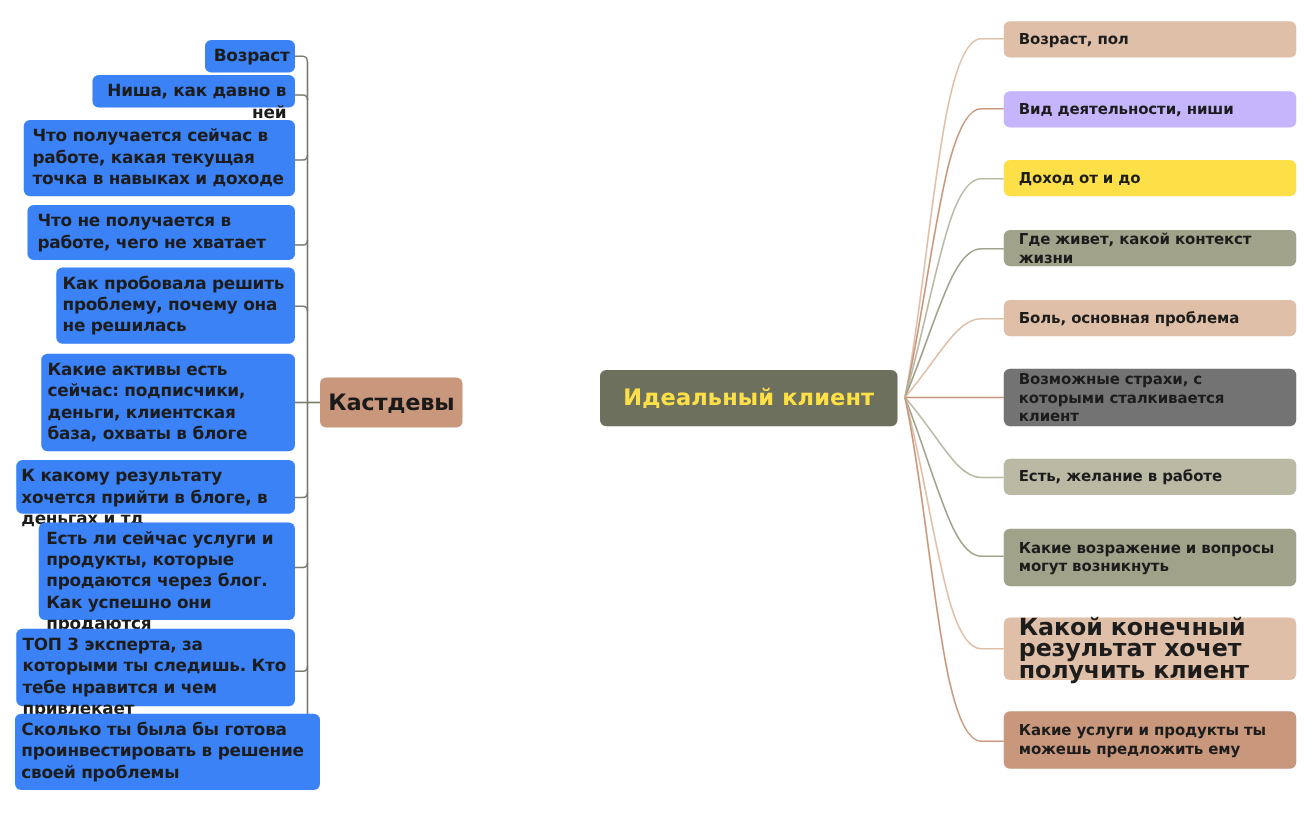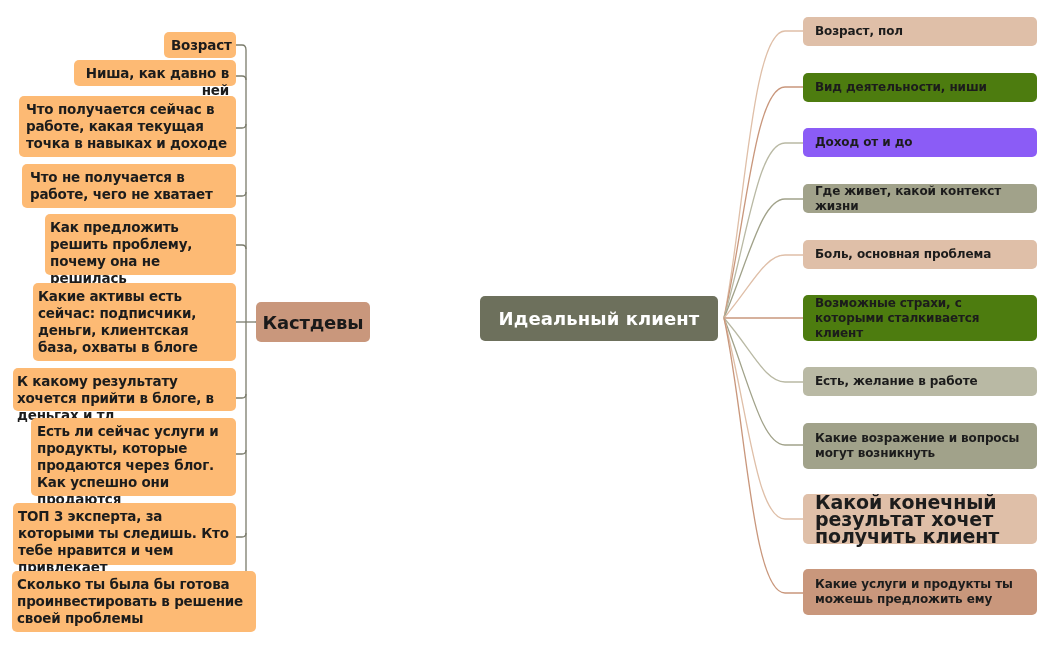--- a/index.html
+++ b/index.html
@@ -3,31 +3,31 @@
   <meta charset="utf-8">
   <style>
     html, body { margin: 0; padding: 0; }
     body {
       width: 1050px; height: 650px; background: #ffffff; position: relative; overflow: hidden;
       font-family: "DejaVu Sans", "Liberation Sans", sans-serif;
       color: #1c1c1c;
     }
     .node { position: absolute; box-sizing: border-box; border-radius: 5px; }
     .left-node {
-      background: #fdba74; font-weight: bold; font-size: 13.5px; line-height: 17px;
+      background: #3b82f6; font-weight: bold; font-size: 13.5px; line-height: 17px;
       padding: 5px 7px 4px 7px; letter-spacing: -0.2px;
     }
     .left-node.right-align { text-align: right; }
     .right-node {
       font-size: 12px; line-height: 15px; font-weight: bold; padding: 0 12px;
       display: flex; align-items: center; letter-spacing: -0.1px;
     }
     .right-node.big { font-size: 19px; line-height: 17px; }
     .center-node {
-      background: #6d705c; color: #ffffff; font-weight: bold; font-size: 18px;
+      background: #6d705c; color: #fde047; font-weight: bold; font-size: 18px;
       display: flex; align-items: center; justify-content: center; letter-spacing: 0.1px;
     }
     .sub-center {
       background: #c9977c; font-weight: bold; font-size: 18px; color: #1a1a1a;
       display: flex; align-items: center; justify-content: center; letter-spacing: -0.2px; text-align: center;
     }
     svg.links { position: absolute; left: 0; top: 0; }
   </style>
 </head>
 <body>
@@ -57,51 +57,51 @@
     <path stroke="#a1a28a" d="M724 318 C 750 385, 762 445, 785 445 L803 445"></path>
     <path stroke="#dfbfa8" d="M724 318 C 748 410, 756 519, 785 519 L803 519"></path>
     <path stroke="#c9977c" d="M724 318 C 746 420, 752 593, 785 593 L803 593"></path>
   </g>
 </svg>
 
 <div class="node left-node right-align" style="left:164px; top:32px; width:72px; height:26px;"><span>Возраст</span></div>
 <div class="node left-node right-align" style="left:74px; top:60px; width:162px; height:26px;"><span>Ниша, как давно в ней</span></div>
 <div class="node left-node" style="left:19px; top:96px; width:217px; height:61px;"><span>Что получается сейчас в работе, какая текущая точка в навыках и доходе</span></div>
 <div class="node left-node" style="left:22px; top:164px; width:214px; height:44px; padding-left:8px;"><span>Что не получается в работе, чего не хватает</span></div>
-<div class="node left-node" style="left:45px; top:214px; width:191px; height:61px; padding-left:5px;"><span>Как предложить решить проблему, почему она не решилась</span></div>
+<div class="node left-node" style="left:45px; top:214px; width:191px; height:61px; padding-left:5px;"><span>Как пробовала решить проблему, почему она не решилась</span></div>
 <div class="node left-node" style="left:33px; top:283px; width:203px; height:78px; padding-left:5px;"><span>Какие активы есть сейчас: подписчики, деньги, клиентская база, охваты в блоге</span></div>
 <div class="node left-node" style="left:13px; top:368px; width:223px; height:43px; padding-left:4px;"><span>К какому результату хочется прийти в блоге, в деньгах и тд</span></div>
 <div class="node left-node" style="left:31px; top:418px; width:205px; height:78px; padding-left:6px;"><span>Есть ли сейчас услуги и продукты, которые продаются через блог. Как успешно они продаются</span></div>
 <div class="node left-node" style="left:13px; top:503px; width:223px; height:62px; padding-left:5px;"><span>ТОП 3 эксперта, за которыми ты следишь. Кто тебе нравится и чем привлекает</span></div>
 <div class="node left-node" style="left:12px; top:571px; width:244px; height:61px; padding-left:5px;"><span>Сколько ты была бы готова проинвестировать в решение своей проблемы</span></div>
 
 <div class="node sub-center" style="left:256px; top:302px; width:114px; height:40px;">
     <span>Кастдевы</span>
   </div>
 
 <div class="node center-node" style="left:480px; top:296px; width:238px; height:45px;">
     <span>Идеальный клиент</span>
   </div>
 
 <div class="node right-node" style="left:803px; top:17px; width:234px; height:29px; background:#dfbfa8;">
     <span>Возраст, пол</span>
   </div>
-<div class="node right-node" style="left:803px; top:73px; width:234px; height:29px; background:#4d7c0f;">
+<div class="node right-node" style="left:803px; top:73px; width:234px; height:29px; background:#c4b5fd;">
     <span>Вид деятельности, ниши</span>
   </div>
-<div class="node right-node" style="left:803px; top:128px; width:234px; height:29px; background:#8b5cf6;">
+<div class="node right-node" style="left:803px; top:128px; width:234px; height:29px; background:#fde047;">
     <span>Доход от и до</span>
   </div>
 <div class="node right-node" style="left:803px; top:184px; width:234px; height:29px; background:#a1a28a;">
     <span>Где живет, какой контекст жизни</span>
   </div>
 <div class="node right-node" style="left:803px; top:240px; width:234px; height:29px; background:#dfbfa8;">
     <span>Боль, основная проблема</span>
   </div>
-<div class="node right-node" style="left:803px; top:295px; width:234px; height:46px; background:#4d7c0f;">
+<div class="node right-node" style="left:803px; top:295px; width:234px; height:46px; background:#737373;">
     <span>Возможные страхи, с которыми сталкивается клиент</span>
   </div>
 <div class="node right-node" style="left:803px; top:367px; width:234px; height:29px; background:#b9b9a4;">
     <span>Есть, желание в работе</span>
   </div>
 <div class="node right-node" style="left:803px; top:423px; width:234px; height:46px; background:#a1a28a;">
     <span>Какие возражение и вопросы могут возникнуть</span>
   </div>
 <div class="node right-node big" style="left:803px; top:494px; width:234px; height:50px; background:#dfbfa8;">
     <span>Какой конечный результат хочет получить клиент</span>

